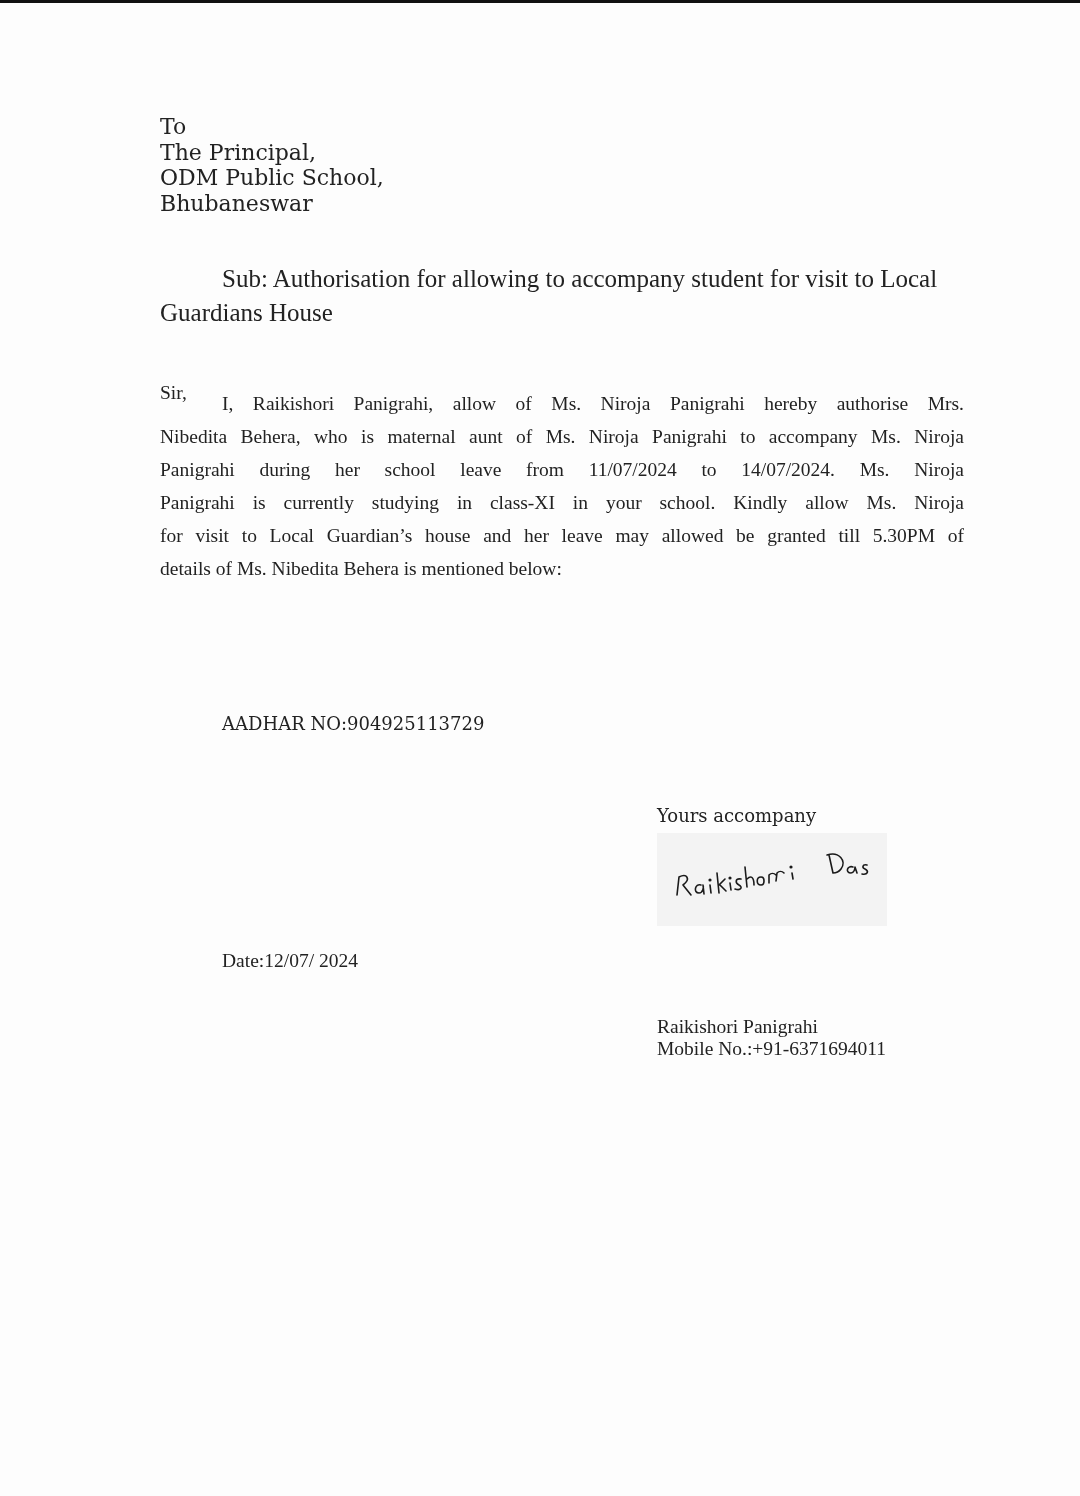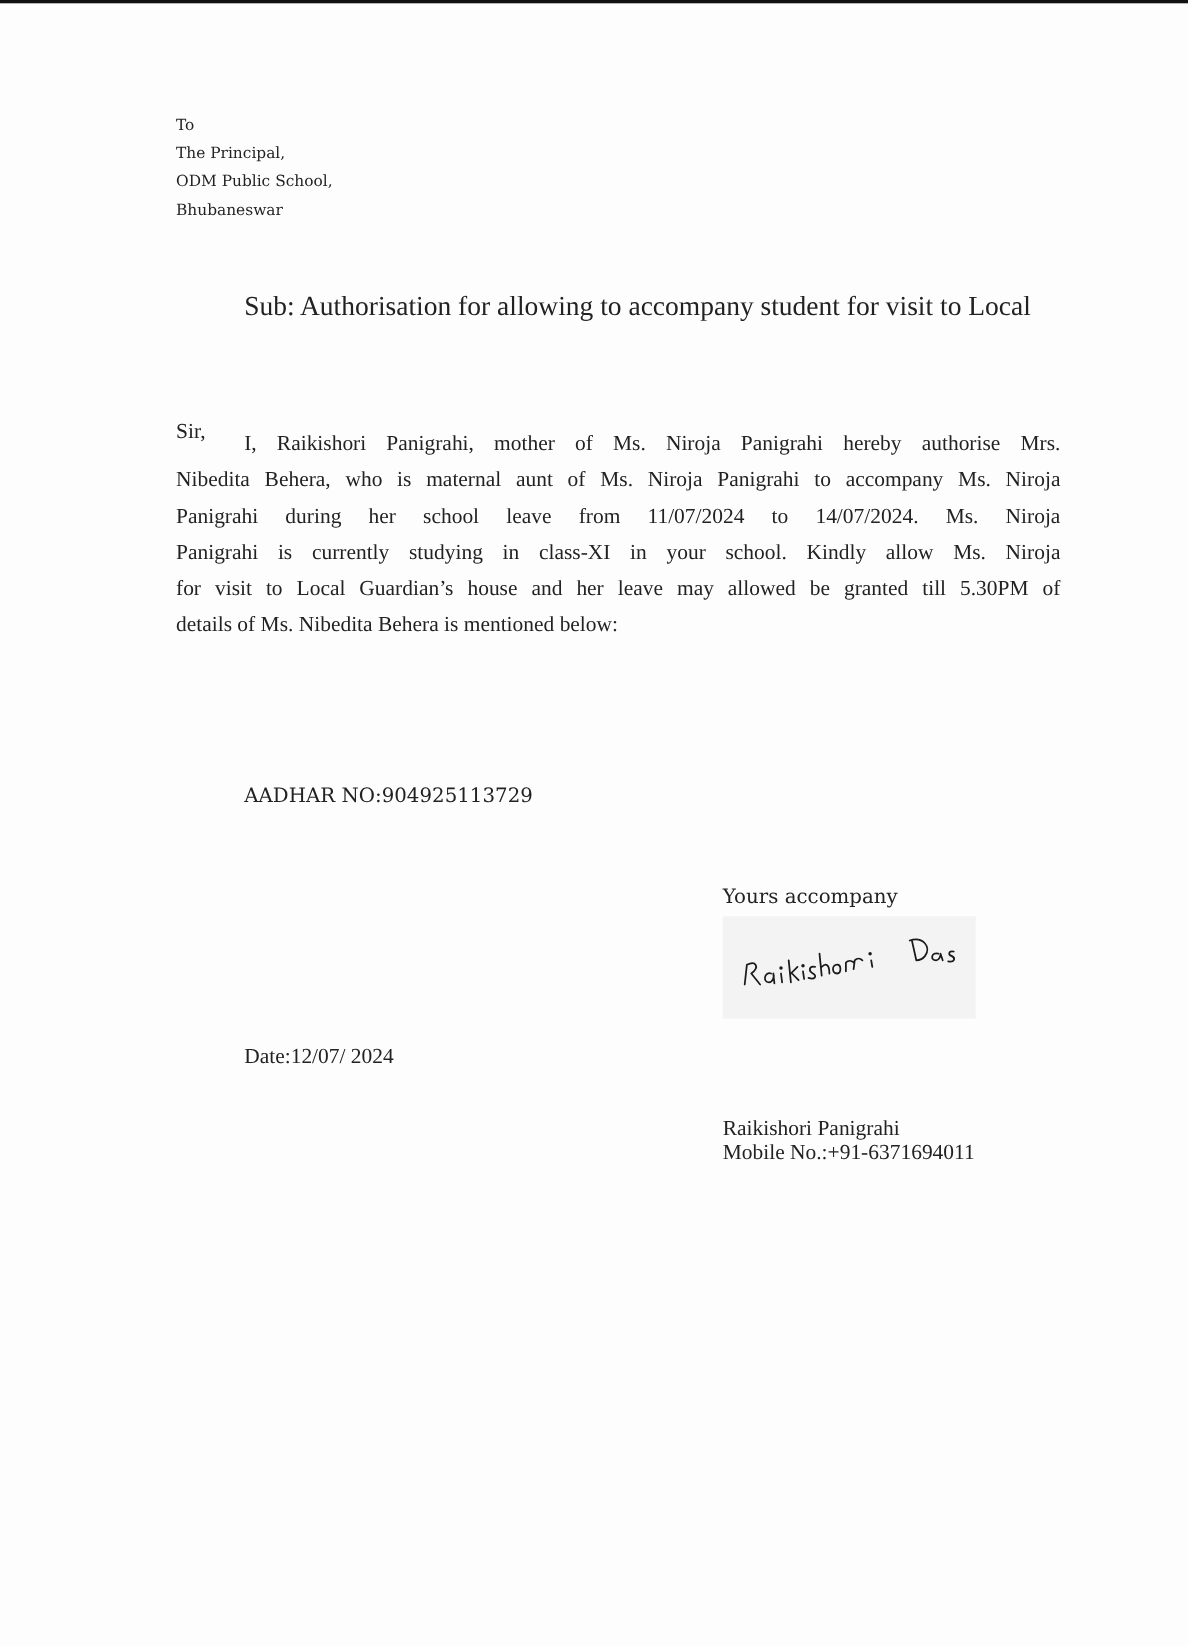--- a/index.html
+++ b/index.html
@@ -4,21 +4,21 @@
 <style>
   html, body { margin: 0; padding: 0; }
   body {
     width: 1080px; height: 1496px; position: relative; overflow: hidden;
     background: #fdfdfd;
     font-family: "DejaVu Serif", "Liberation Serif", serif;
     color: #222;
   }
   .topbar { position: absolute; left: 0; top: 0; width: 1080px; height: 3px; background: #111; }
   .t { position: absolute; white-space: nowrap; font-size: 18px; line-height: 25px; margin-top: 36px; }
-  .addr { position: absolute; left: 160px; top: 102px; font-size: 14px; line-height: 25.5px; }
+  .addr { position: absolute; left: 160px; top: 114px; font-size: 22px; line-height: 25.5px; }
   .addr div { white-space: nowrap; }
   .narrow { font-family: "Liberation Serif", "DejaVu Serif", serif; font-size: 19.5px; }
   .subj { position: absolute; left: 160px; top: 262px; width: 720px; font-size: 25px; line-height: 34px; font-family: "Liberation Serif", serif; }
   .subj .l1 { padding-left: 62px; white-space: nowrap; }
   .body-para {
     position: absolute; left: 160px; top: 387px; width: 804px;
     font-family: "Liberation Serif", serif; font-size: 19.5px; line-height: 33px;
     text-align: justify; color: #222;
   }
   .body-para .line { display: block; text-align: justify; text-align-last: justify; white-space: nowrap; }
@@ -37,26 +37,27 @@
 
 <div class="addr">
   <div>To</div>
   <div>The Principal,</div>
   <div>ODM Public School,</div>
   <div>Bhubaneswar</div>
 </div>
 
 <div class="subj">
   <div class="l1">Sub: Authorisation for allowing to accompany student for visit to Local</div>
+  <div>Guardians House</div>
 </div>
 
 <div class="t narrow" style="left:160px; top:344px;">Sir,</div>
 
 <div class="body-para">
-  <span class="line first">I, Raikishori Panigrahi, mother of Ms. Niroja Panigrahi hereby authorise Mrs.</span>
+  <span class="line first">I, Raikishori Panigrahi, allow of Ms. Niroja Panigrahi hereby authorise Mrs.</span>
   <span class="line">Nibedita Behera, who is maternal aunt of Ms. Niroja Panigrahi to accompany Ms. Niroja</span>
   <span class="line">Panigrahi during her school leave from 11/07/2024 to 14/07/2024. Ms. Niroja</span>
   <span class="line">Panigrahi is currently studying in class-XI in your school. Kindly allow Ms. Niroja</span>
   <span class="line">for visit to Local Guardian’s house and her leave may allowed be granted till 5.30PM of</span>
   <span class="line last">details of Ms. Nibedita Behera is mentioned below:</span>
 </div>
 
 <div class="t" style="left:222px; top:675px;">AADHAR NO:904925113729</div>
 
 <div class="t" style="left:657px; top:767px;">Yours accompany</div>

